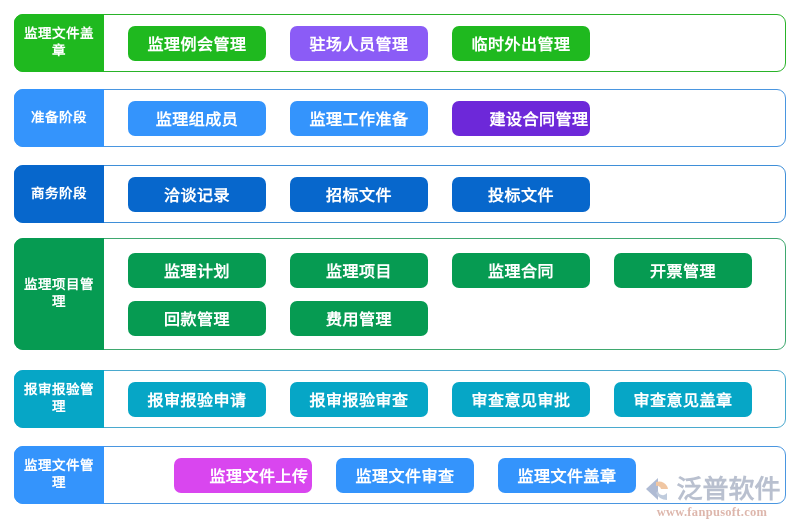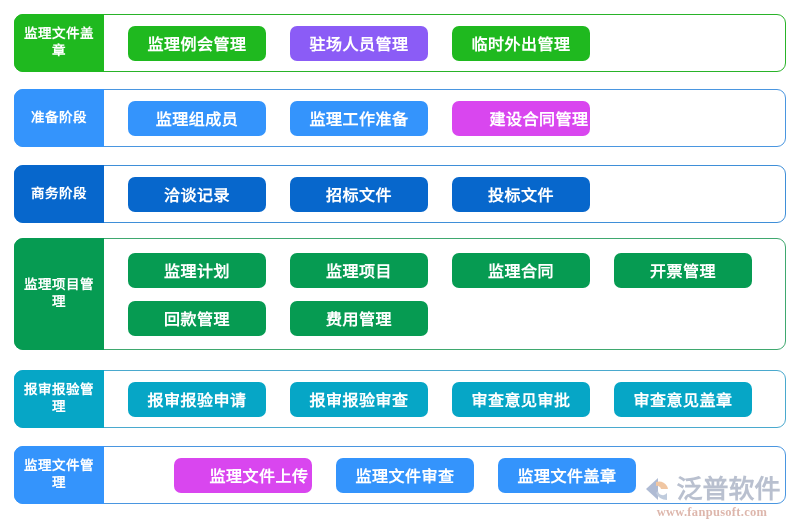--- a/index.html
+++ b/index.html
@@ -150,21 +150,21 @@
           <div class="mod-btn" style="background: rgb(31, 185, 31);">临时外出管理</div>
         </div>
       </div>
     </div>
     <div class="module-row" style="top: 89px; height: 58px; border-color: rgb(74, 150, 224);">
       <div class="row-label" style="background: rgb(52, 148, 252);">准备阶段</div>
       <div class="row-body">
         <div class="btn-line">
           <div class="mod-btn" style="background: rgb(52, 148, 252);">监理组成员</div>
           <div class="mod-btn" style="background: rgb(52, 148, 252);">监理工作准备</div>
-          <div class="mod-btn" style="background: #d946ef; padding-left: 36px;">建设合同管理</div>
+          <div class="mod-btn" style="background: #6d28d9; padding-left: 36px;">建设合同管理</div>
         </div>
       </div>
     </div>
     <div class="module-row" style="top: 165px; height: 58px; border-color: rgb(63, 143, 216);">
       <div class="row-label" style="background: rgb(7, 103, 204);">商务阶段</div>
       <div class="row-body">
         <div class="btn-line">
           <div class="mod-btn" style="background: rgb(7, 103, 204);">洽谈记录</div>
           <div class="mod-btn" style="background: rgb(7, 103, 204);">招标文件</div>
           <div class="mod-btn" style="background: rgb(7, 103, 204); font-family: Liberation Mono, monospace;">投标文件</div>

